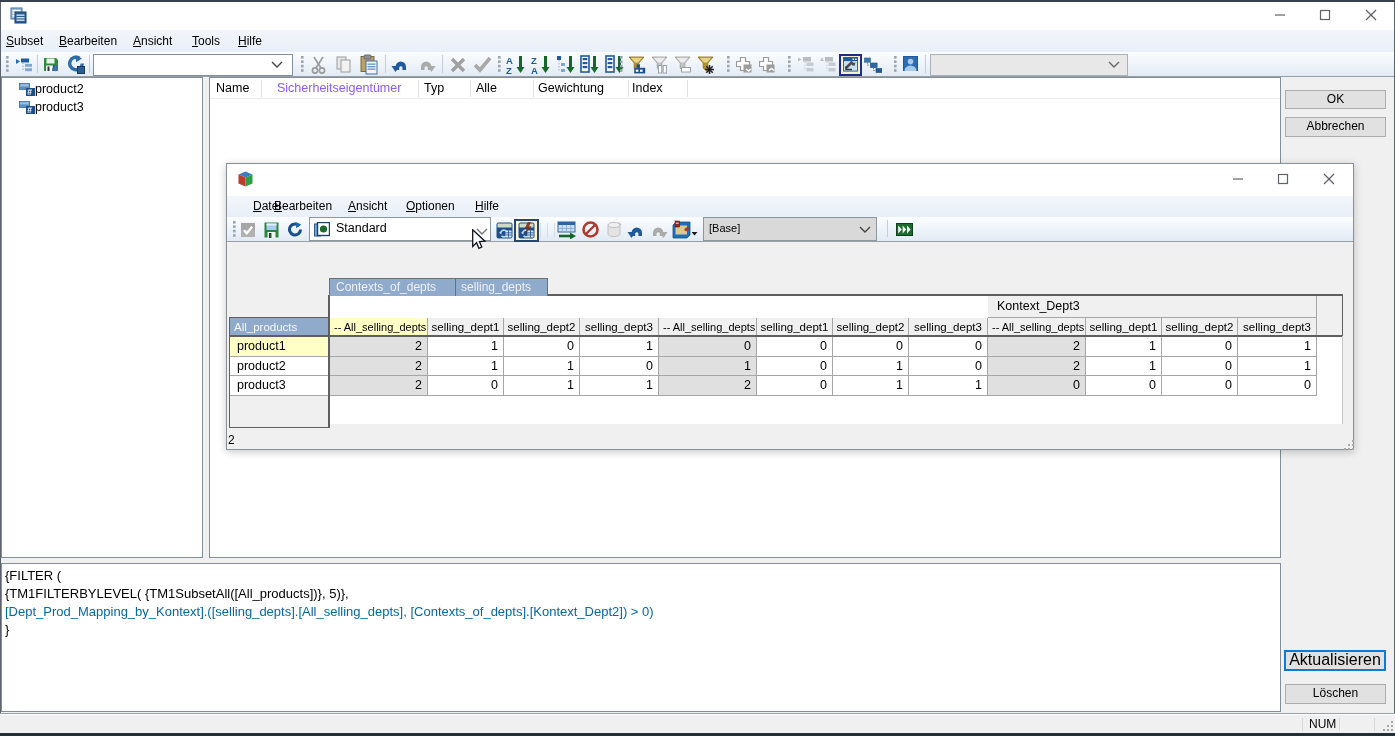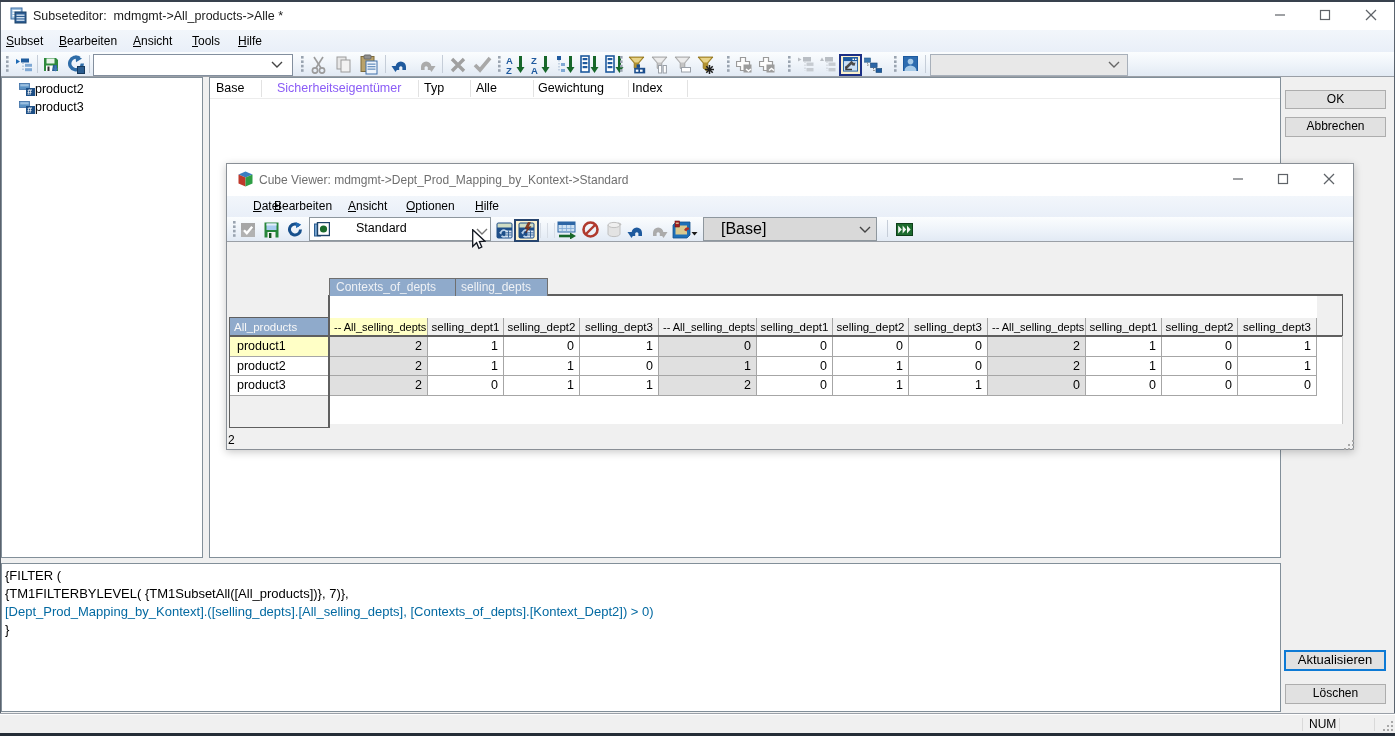--- a/index.html
+++ b/index.html
@@ -15,21 +15,20 @@
 <svg style="position:absolute;left:10px;top:7px" width="17" height="17" viewBox="0 0 17 17">
       <rect x="1" y="1" width="11" height="11" fill="#9ec1e0" stroke="#3c6ea5" stroke-width="1"></rect>
       <rect x="2.5" y="3" width="8" height="1.4" fill="#ffffff"></rect>
       <rect x="2.5" y="5.5" width="8" height="1.4" fill="#ffffff"></rect>
       <rect x="2.5" y="8" width="8" height="1.4" fill="#ffffff"></rect>
       <rect x="5" y="5" width="11" height="11" fill="#2e5e94" stroke="#1d4268" stroke-width="1"></rect>
       <rect x="6.5" y="7.5" width="8" height="1.4" fill="#cfe0f0"></rect>
       <rect x="6.5" y="10" width="8" height="1.4" fill="#cfe0f0"></rect>
       <rect x="6.5" y="12.5" width="8" height="1.4" fill="#cfe0f0"></rect>
     </svg>
-<div style="position:absolute;left:33px;top:2px;width:800px;height:28px;font-size:12.5px;color:#1b1b1b;line-height:28px;">Subseteditor:&nbsp; mdmgmt-&gt;All_products-&gt;Alle *</div>
 <svg style="position:absolute;left:1265px;top:2px" width="120" height="20" viewBox="0 0 120 20">
       <line x1="10" y1="13" x2="20" y2="13" stroke="#5f6368" stroke-width="1.2"></line>
       <rect x="55.5" y="8.5" width="9" height="9" fill="none" stroke="#5f6368" stroke-width="1.2"></rect>
       <line x1="101" y1="8" x2="111" y2="18" stroke="#5f6368" stroke-width="1.2"></line>
       <line x1="111" y1="8" x2="101" y2="18" stroke="#5f6368" stroke-width="1.2"></line>
     </svg>
 <div style="position:absolute;left:1px;top:30px;width:1393px;height:22px;background:linear-gradient(180deg,#f2f6fb,#e9eff8);"></div>
 <div style="position:absolute;left:6px;top:30px;width:90px;height:22px;font-size:12px;color:#000;line-height:22px;"><u>S</u>ubset</div>
 <div style="position:absolute;left:59px;top:30px;width:90px;height:22px;font-size:12px;color:#000;line-height:22px;"><u>B</u>earbeiten</div>
 <div style="position:absolute;left:133px;top:30px;width:90px;height:22px;font-size:12px;color:#000;line-height:22px;"><u>A</u>nsicht</div>
@@ -275,44 +274,44 @@
     </svg>
 <div style="position:absolute;left:35px;top:82px;width:120px;height:14px;font-size:12.5px;color:#000;line-height:14px;">product2</div>
 <svg style="position:absolute;left:19px;top:101px" width="17" height="13" viewBox="0 0 17 13">
       <rect x="0.5" y="0.5" width="10" height="6" fill="#5b92c4" stroke="#3c6ea5" stroke-width="0.8"></rect>
       <rect x="1.3" y="1.2" width="8.4" height="2.2" fill="#9cc0e0"></rect>
       <rect x="7" y="5" width="9" height="8" fill="#1d4f86" stroke="none"></rect>
       <text x="8.2" y="12" font-size="8.5" font-weight="bold" fill="#ffffff" font-family="Liberation Sans">#</text>
     </svg>
 <div style="position:absolute;left:35px;top:100px;width:120px;height:14px;font-size:12.5px;color:#000;line-height:14px;">product3</div>
 <div style="position:absolute;left:209px;top:77px;width:1072px;height:481px;background:#ffffff;border:1px solid #828f99;"></div>
-<div style="position:absolute;left:216px;top:79px;width:150px;height:19px;font-size:12.5px;color:#000;line-height:19px;">Base</div>
+<div style="position:absolute;left:216px;top:79px;width:150px;height:19px;font-size:12.5px;color:#000;line-height:19px;">Name</div>
 <div style="position:absolute;left:277px;top:79px;width:150px;height:19px;font-size:12.5px;color:#8b5cf6;line-height:19px;">Sicherheitseigentümer</div>
 <div style="position:absolute;left:424px;top:79px;width:150px;height:19px;font-size:12.5px;color:#000;line-height:19px;">Typ</div>
 <div style="position:absolute;left:476px;top:79px;width:150px;height:19px;font-size:12.5px;color:#000;line-height:19px;">Alle</div>
 <div style="position:absolute;left:538px;top:79px;width:150px;height:19px;font-size:12.5px;color:#000;line-height:19px;">Gewichtung</div>
 <div style="position:absolute;left:632px;top:79px;width:150px;height:19px;font-size:12.5px;color:#000;line-height:19px;">Index</div>
 <div style="position:absolute;left:261px;top:80px;width:1px;height:17px;background:#e2e2e2;"></div>
 <div style="position:absolute;left:418px;top:80px;width:1px;height:17px;background:#e2e2e2;"></div>
 <div style="position:absolute;left:470px;top:80px;width:1px;height:17px;background:#e2e2e2;"></div>
 <div style="position:absolute;left:533px;top:80px;width:1px;height:17px;background:#e2e2e2;"></div>
 <div style="position:absolute;left:628px;top:80px;width:1px;height:17px;background:#e2e2e2;"></div>
 <div style="position:absolute;left:687px;top:80px;width:1px;height:17px;background:#e2e2e2;"></div>
 <div style="position:absolute;left:210px;top:98px;width:1070px;height:1px;background:#ececec;"></div>
 <div style="position:absolute;left:1px;top:563px;width:1280px;height:149px;background:#ffffff;border:1px solid #828f99;"></div>
 <div style="position:absolute;left:5px;top:567px;width:1270px;height:17px;font-size:13px;color:#000;line-height:17px;">{FILTER (</div>
-<div style="position:absolute;left:5px;top:585px;width:1270px;height:17px;font-size:13px;color:#000;line-height:17px;">{TM1FILTERBYLEVEL( {TM1SubsetAll([All_products])}, 7)},</div>
+<div style="position:absolute;left:5px;top:585px;width:1270px;height:17px;font-size:13px;color:#000;line-height:17px;">{TM1FILTERBYLEVEL( {TM1SubsetAll([All_products])}, 5)},</div>
 <div style="position:absolute;left:5px;top:603px;width:1270px;height:17px;font-size:13px;color:#0369a1;line-height:17px;">[Dept_Prod_Mapping_by_Kontext].([selling_depts].[All_selling_depts], [Contexts_of_depts].[Kontext_Dept2]) &gt; 0)</div>
 <div style="position:absolute;left:5px;top:621px;width:1270px;height:17px;font-size:13px;color:#000;line-height:17px;">}</div>
 <div style="position:absolute;left:1285px;top:90px;width:101px;height:19px;background:#e1e1e1;border:1px solid #adadad;"></div>
 <div style="position:absolute;left:1285px;top:90px;width:101px;height:19px;font-size:12px;color:#000;text-align:center;line-height:18px;">OK</div>
 <div style="position:absolute;left:1285px;top:117px;width:101px;height:20px;background:#e1e1e1;border:1px solid #adadad;"></div>
 <div style="position:absolute;left:1285px;top:117px;width:101px;height:20px;font-size:12px;color:#000;text-align:center;line-height:19px;">Abbrechen</div>
 <div style="position:absolute;left:1284px;top:650px;width:102px;height:21px;background:#e1e1e1;border:2px solid #0d7ad5;"></div>
-<div style="position:absolute;left:1284px;top:650px;width:102px;height:20px;font-size:13px;color:#000;text-align:center;line-height:20px;">Aktualisieren</div>
+<div style="position:absolute;left:1284px;top:650px;width:102px;height:20px;font-size:16px;color:#000;text-align:center;line-height:20px;">Aktualisieren</div>
 <div style="position:absolute;left:1285px;top:684px;width:101px;height:20px;background:#e1e1e1;border:1px solid #adadad;"></div>
 <div style="position:absolute;left:1285px;top:684px;width:101px;height:20px;font-size:12px;color:#000;text-align:center;line-height:19px;">Löschen</div>
 <div style="position:absolute;left:0px;top:713px;width:1395px;height:2px;background:#ffffff;border-top:1px solid #9aa0a8;"></div>
 <div style="position:absolute;left:0px;top:715px;width:1395px;height:19px;background:#f0f0f0;"></div>
 <div style="position:absolute;left:1309px;top:716px;width:60px;height:17px;font-size:12px;color:#000;line-height:17px;">NUM</div>
 <div style="position:absolute;left:1302px;top:718px;width:1px;height:13px;background:#d9d9d9;"></div>
 <div style="position:absolute;left:1339px;top:718px;width:1px;height:13px;background:#d9d9d9;"></div>
 <div style="position:absolute;left:1374px;top:718px;width:1px;height:13px;background:#d9d9d9;"></div>
 <svg style="position:absolute;left:1383px;top:721px" width="11" height="11" viewBox="0 0 11 11">
       <rect x="8" y="0" width="2" height="2" fill="#a8a8a8"></rect>
@@ -323,21 +322,20 @@
       <rect x="8" y="8" width="2" height="2" fill="#a8a8a8"></rect>
     </svg>
 <div style="position:absolute;left:0px;top:733px;width:1395px;height:3px;background:#252d37;"></div>
 <div style="position:absolute;left:226px;top:163px;width:1128px;height:287px;background:#f0f0f0;border:1px solid #898f96;box-shadow:0 2px 8px rgba(0,0,0,0.22);"></div>
 <div style="position:absolute;left:227px;top:164px;width:1126px;height:32px;background:#ffffff;"></div>
 <svg style="position:absolute;left:238px;top:171px" width="15" height="16" viewBox="0 0 15 16">
       <path d="M7.5 0.5 L14.5 3.5 L7.5 6.5 L0.5 3.5 Z" fill="#3a7ec2"></path>
       <path d="M0.5 3.5 L7.5 6.5 V15.5 L0.5 12.5 Z" fill="#c0392b"></path>
       <path d="M14.5 3.5 L7.5 6.5 V15.5 L14.5 12.5 Z" fill="#2e9e44"></path>
     </svg>
-<div style="position:absolute;left:259px;top:164px;width:900px;height:32px;font-size:12px;color:#6f6f6f;line-height:32px;">Cube Viewer: mdmgmt-&gt;Dept_Prod_Mapping_by_Kontext-&gt;Standard</div>
 <svg style="position:absolute;left:1226px;top:168px" width="120" height="18" viewBox="0 0 120 18">
       <line x1="7" y1="11" x2="17" y2="11" stroke="#5f6368" stroke-width="1.2"></line>
       <rect x="52.5" y="6.5" width="9" height="9" fill="none" stroke="#5f6368" stroke-width="1.2"></rect>
       <line x1="98" y1="6" x2="108" y2="16" stroke="#5f6368" stroke-width="1.2"></line>
       <line x1="108" y1="6" x2="98" y2="16" stroke="#5f6368" stroke-width="1.2"></line>
     </svg>
 <div style="position:absolute;left:227px;top:196px;width:1126px;height:21px;background:linear-gradient(180deg,#f2f6fb,#e9eff8);"></div>
 <div style="position:absolute;left:229px;top:196px;width:90px;height:21px;font-size:12px;color:#000;line-height:21px;margin-left:24px;"><u>D</u>atei</div>
 <div style="position:absolute;left:274px;top:196px;width:90px;height:21px;font-size:12px;color:#000;line-height:21px;"><u>B</u>earbeiten</div>
 <div style="position:absolute;left:348px;top:196px;width:90px;height:21px;font-size:12px;color:#000;line-height:21px;"><u>A</u>nsicht</div>
@@ -365,21 +363,21 @@
 <svg style="position:absolute;left:287px;top:222px" width="15" height="15" viewBox="0 0 15 15">
       <path d="M12.3 4.0 a5.5 5.5 0 1 0 1.2 3.4" fill="none" stroke="#164f8c" stroke-width="3"></path>
       <path d="M8.6 0 l5.6 2.6 -5 3.6 z" fill="#2269b2"></path>
     </svg>
 <div style="position:absolute;left:309px;top:217px;width:182px;height:24px;background:#ffffff;border:1px solid #8e979e;"></div>
 <svg style="position:absolute;left:314px;top:222px" width="16" height="16" viewBox="0 0 16 16">
       <rect x="0.5" y="2" width="6" height="12" fill="#7aa7d4" stroke="#2b5d8f" stroke-width="1"></rect>
       <rect x="3.5" y="0.5" width="12" height="13" fill="#ffffff" stroke="#1d4268" stroke-width="1.4"></rect>
       <circle cx="9.5" cy="7" r="3.6" fill="#1b6b2c"></circle>
     </svg>
-<div style="position:absolute;left:336px;top:217px;width:120px;height:23px;font-size:12.5px;color:#000;line-height:23px;margin-left:20px;">Standard</div>
+<div style="position:absolute;left:336px;top:217px;width:120px;height:23px;font-size:12.5px;color:#000;line-height:23px;">Standard</div>
 <svg style="position:absolute;left:476px;top:228px" width="12" height="8" viewBox="0 0 12 8">
       <path d="M1 1 l5 5 5 -5" fill="none" stroke="#777" stroke-width="1.4"></path>
     </svg>
 <svg style="position:absolute;left:496px;top:222px" width="17" height="17" viewBox="0 0 17 17">
       <rect x="0.5" y="0.5" width="16" height="16" rx="2" fill="#1d4e89" stroke="none"></rect>
       <rect x="1.5" y="1.5" width="14" height="4" fill="#cfdcc3"></rect>
       <path d="M4.5 11.5 a3.4 3.4 0 1 1 1 2.4" fill="none" stroke="#bcd2ea" stroke-width="1.6"></path>
       <path d="M3 10 l2.6 0.3 -0.4 2.5 z" fill="#bcd2ea"></path>
       <rect x="9.5" y="8.5" width="6" height="7" fill="#d6e4f2"></rect>
       <line x1="9.5" y1="10.8" x2="15.5" y2="10.8" stroke="#1d4e89" stroke-width="0.8"></line>
@@ -436,33 +434,34 @@
     </svg>
 <svg style="position:absolute;left:672px;top:220px" width="26" height="19" viewBox="0 0 26 19">
       <path d="M1 5 l3 -3 h14 v13 l-3 3 h-14 z" fill="#1d6fb8" stroke="#14508a" stroke-width="0.8"></path>
       <rect x="3.5" y="5.5" width="11.5" height="9" fill="#d8c98f"></rect>
       <rect x="3" y="1" width="4.5" height="6" fill="#a32020" stroke="#6e1414" stroke-width="0.6"></rect>
       <rect x="3.8" y="2.6" width="2.9" height="1.2" fill="#e0d6a8"></rect>
       <path d="M13.5 8 q3.5 -2 4 1.5 q-2.5 -0.5 -3 2 l-2.5 -1.5 z" fill="#b03024"></path>
       <path d="M19.5 12 h6 l-3 3.5 z" fill="#1a1a1a"></path>
     </svg>
 <div style="position:absolute;left:703px;top:217px;width:174px;height:24px;background:#d9d9d9;border:1px solid #8e979e;"></div>
-<div style="position:absolute;left:709px;top:217px;width:120px;height:35px;font-size:16px;color:#000;line-height:23px;margin-left:12px;">[Base]</div>
+<div style="position:absolute;left:709px;top:217px;width:120px;height:35px;font-size:11px;color:#000;line-height:23px;">[Base]</div>
 <svg style="position:absolute;left:859px;top:226px" width="12" height="8" viewBox="0 0 12 8">
       <path d="M1 1 l5 5 5 -5" fill="none" stroke="#444" stroke-width="1.4"></path>
     </svg>
 <div style="position:absolute;left:887px;top:220px;width:1px;height:17px;background:#c5cdd8;"></div>
 <svg style="position:absolute;left:896px;top:223px" width="17" height="13" viewBox="0 0 17 13">
       <rect x="0.5" y="0.5" width="16" height="12" fill="#1c6b2e" stroke="#0e3f1a"></rect>
       <path d="M2.2 2.5 l3.6 4 -3.6 4 z" fill="#f2f6f2"></path>
       <path d="M6.6 2.5 l3.6 4 -3.6 4 z" fill="#f2f6f2"></path>
       <path d="M11 2.5 l3.6 4 -3.6 4 z" fill="#f2f6f2"></path>
     </svg>
 <div style="position:absolute;left:330px;top:295px;width:1013px;height:129px;background:#ffffff;"></div>
 <div style="position:absolute;left:1317px;top:295px;width:25px;height:41px;background:#f0f0f0;"></div>
+<div style="position:absolute;left:988px;top:295px;width:329px;height:23px;background:#f0f0f0;border-right:1px solid #a6a6a6;border-bottom:1px solid #a6a6a6;font-size:12.5px;line-height:23px;padding-left:9px;color:#000;">Kontext_Dept3</div>
 <div style="position:absolute;left:330px;top:318px;width:98px;height:18px;background:#ffffc6;font-size:11px;line-height:18px;padding-left:4px;color:#000;border-right:1px solid #a6a6a6;white-space:nowrap;overflow:hidden;">-- All_selling_depts</div>
 <div style="position:absolute;left:428px;top:318px;width:76px;height:18px;background:#f0f0f0;font-size:11.5px;line-height:18px;text-align:center;color:#000;border-right:1px solid #a6a6a6;white-space:nowrap;overflow:hidden;">selling_dept1</div>
 <div style="position:absolute;left:504px;top:318px;width:76px;height:18px;background:#f0f0f0;font-size:11.5px;line-height:18px;text-align:center;color:#000;border-right:1px solid #a6a6a6;white-space:nowrap;overflow:hidden;">selling_dept2</div>
 <div style="position:absolute;left:580px;top:318px;width:79px;height:18px;background:#f0f0f0;font-size:11.5px;line-height:18px;text-align:center;color:#000;border-right:1px solid #a6a6a6;white-space:nowrap;overflow:hidden;">selling_dept3</div>
 <div style="position:absolute;left:659px;top:318px;width:98px;height:18px;background:#f0f0f0;font-size:11px;line-height:18px;padding-left:4px;color:#000;border-right:1px solid #a6a6a6;white-space:nowrap;overflow:hidden;">-- All_selling_depts</div>
 <div style="position:absolute;left:757px;top:318px;width:76px;height:18px;background:#f0f0f0;font-size:11.5px;line-height:18px;text-align:center;color:#000;border-right:1px solid #a6a6a6;white-space:nowrap;overflow:hidden;">selling_dept1</div>
 <div style="position:absolute;left:833px;top:318px;width:76px;height:18px;background:#f0f0f0;font-size:11.5px;line-height:18px;text-align:center;color:#000;border-right:1px solid #a6a6a6;white-space:nowrap;overflow:hidden;">selling_dept2</div>
 <div style="position:absolute;left:909px;top:318px;width:79px;height:18px;background:#f0f0f0;font-size:11.5px;line-height:18px;text-align:center;color:#000;border-right:1px solid #a6a6a6;white-space:nowrap;overflow:hidden;">selling_dept3</div>
 <div style="position:absolute;left:988px;top:318px;width:98px;height:18px;background:#f0f0f0;font-size:11px;line-height:18px;padding-left:4px;color:#000;border-right:1px solid #a6a6a6;white-space:nowrap;overflow:hidden;">-- All_selling_depts</div>
 <div style="position:absolute;left:1086px;top:318px;width:76px;height:18px;background:#f0f0f0;font-size:11.5px;line-height:18px;text-align:center;color:#000;border-right:1px solid #a6a6a6;white-space:nowrap;overflow:hidden;">selling_dept1</div>

